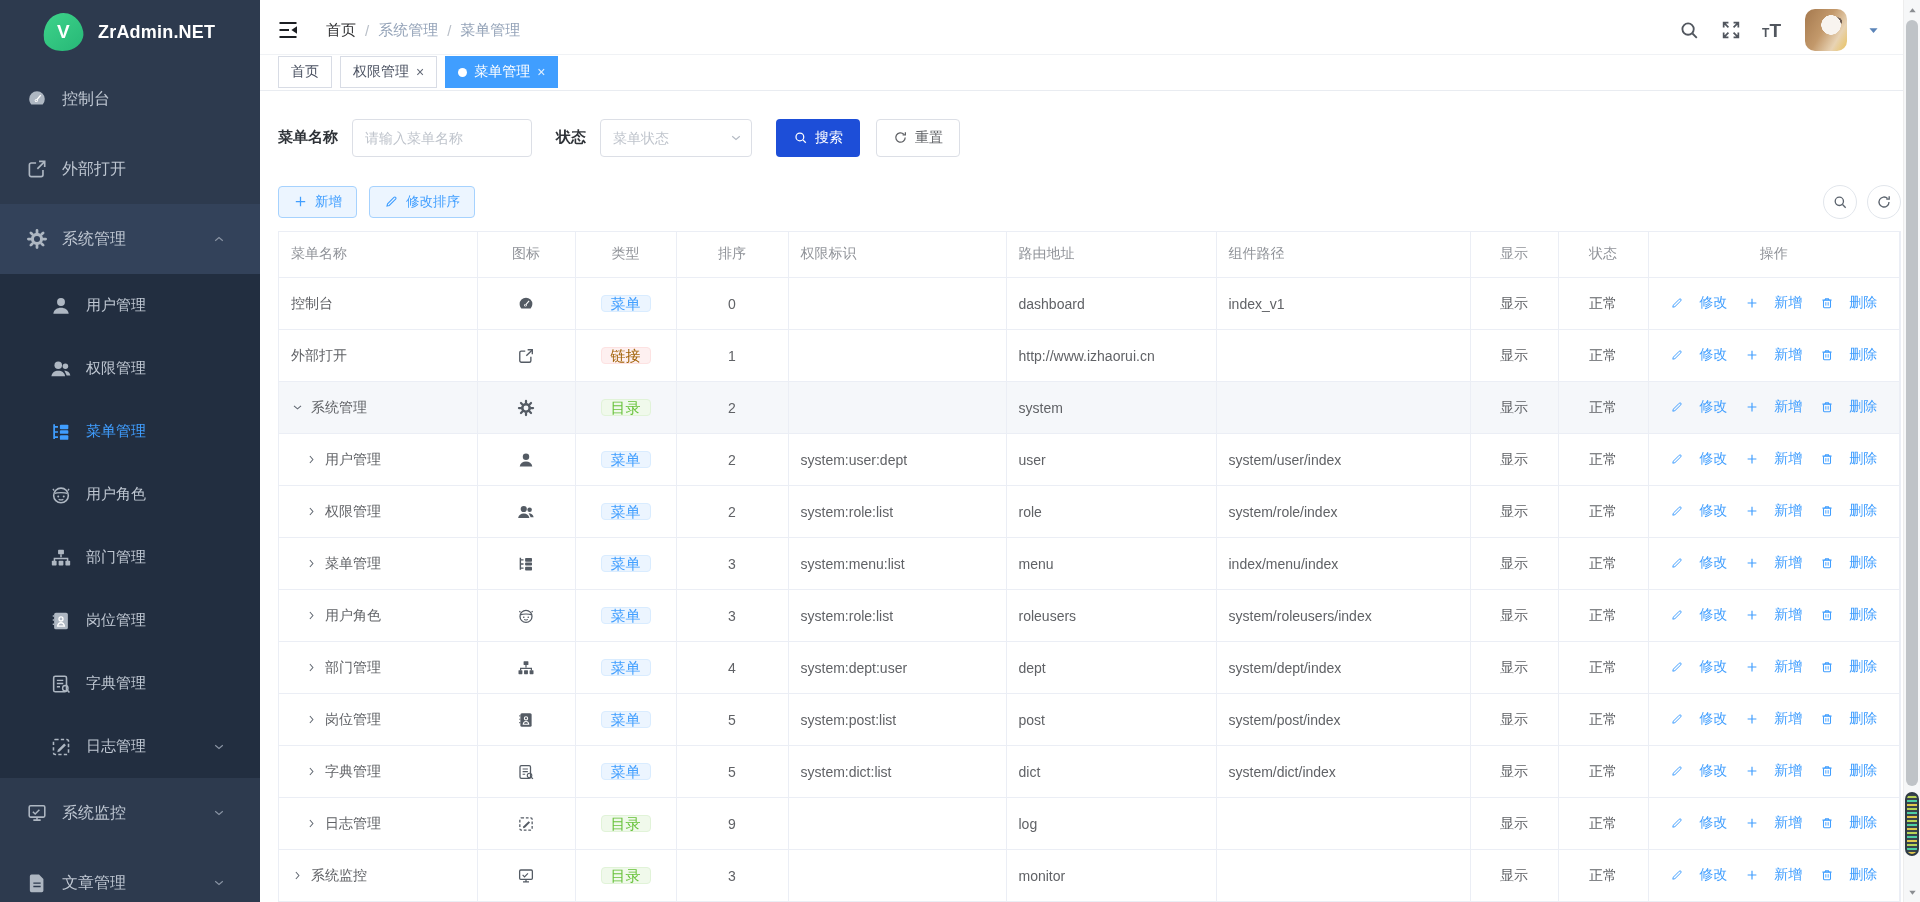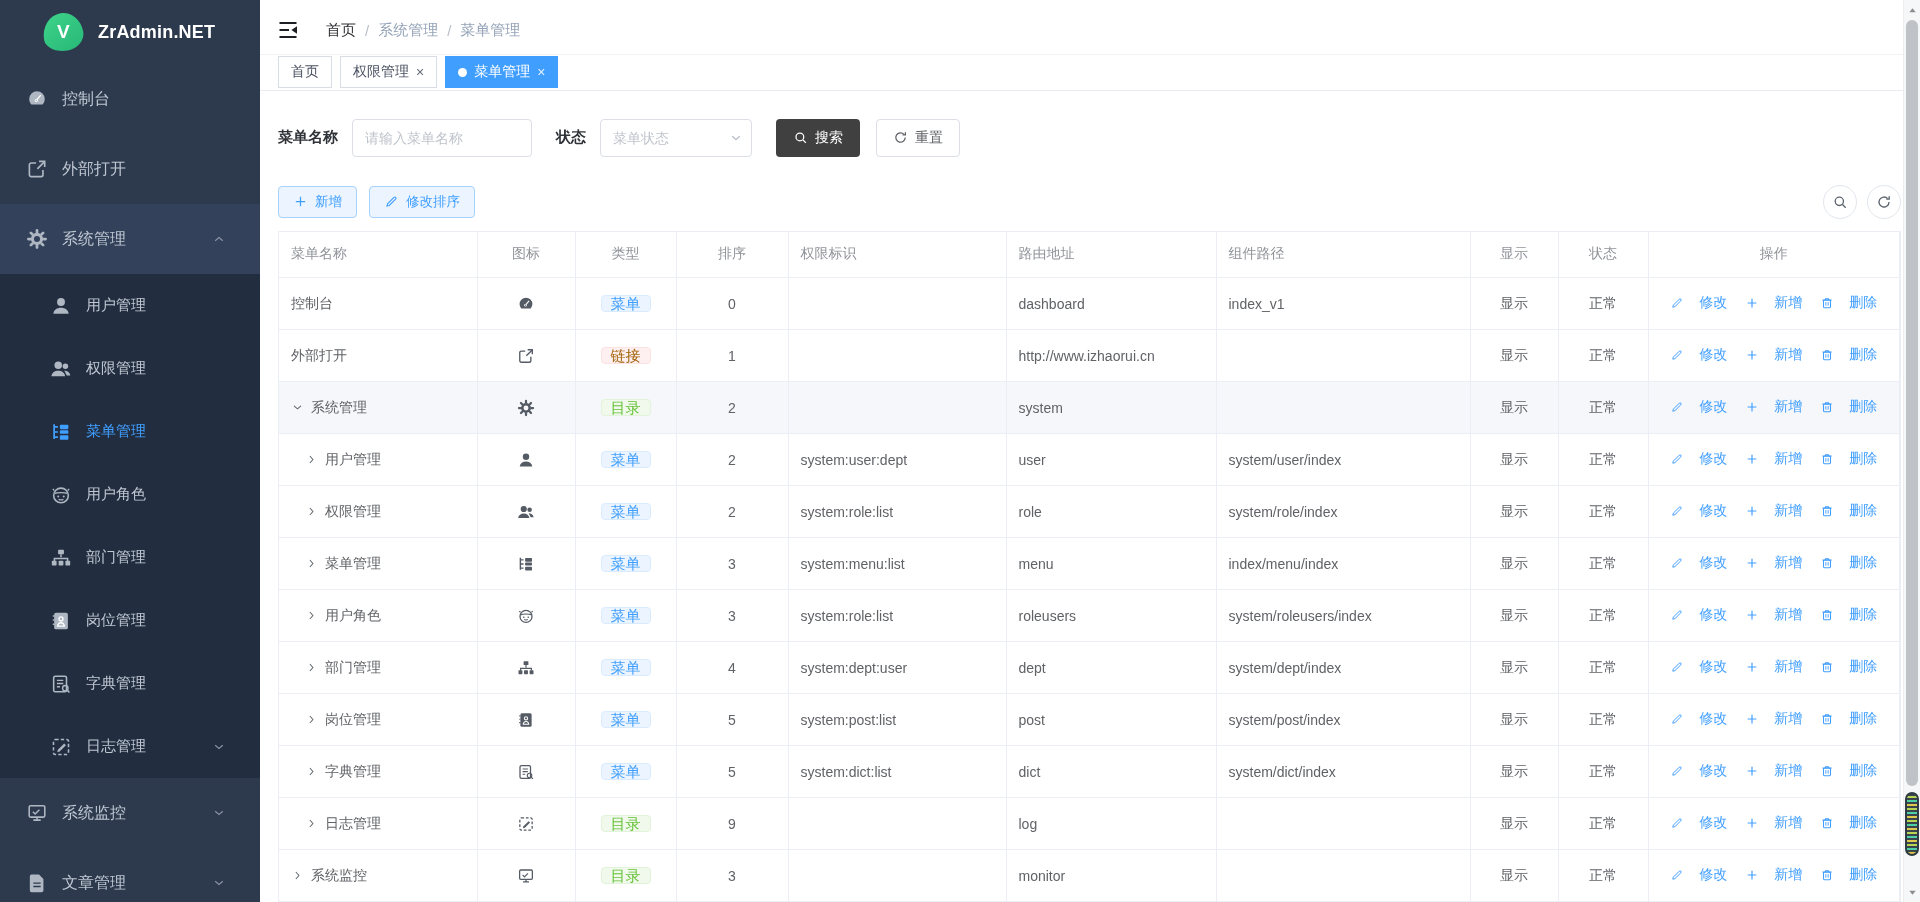--- a/index.html
+++ b/index.html
@@ -54,21 +54,21 @@
 
   .filters { margin-top:28px; display:flex; align-items:center; }
   .f-label { font-size:15px; font-weight:bold; color:#2f3338; margin-right:14px; white-space:nowrap; }
   .f-input { position:relative; width:180px; height:38px; margin-right:24px; }
   .f-input input { width:100%; height:100%; border:1px solid #dcdfe6; border-radius:4px; padding:0 12px; font-size:14px; color:#606266; outline:none; font-family:inherit; }
   .f-input input::placeholder { color:#bfc4cc; }
   .f-select { width:152px; }
   .f-select .chevd { position:absolute; right:9px; top:12px; width:14px; height:14px; color:#b4bac3; }
   .btn { height:38px; display:inline-flex; align-items:center; gap:7px; border-radius:4px; font-size:14px; padding:0 16px; cursor:pointer; border:1px solid transparent; white-space:nowrap; }
   .btn .bic { width:15px; height:15px; }
-  .btn-primary { background:#404040; color:#fff; }
+  .btn-primary { background:#1d4ed8; color:#fff; }
   .btn-plain-white { background:#fff; border-color:#dcdfe6; color:#606266; margin-left:16px; }
   .toolbar { margin-top:28px; display:flex; align-items:center; }
   .btn-soft { background:#ecf5ff; border-color:#a6d2fe; color:#409eff; height:32px; font-size:13.5px; padding:0 14px; margin-right:12px; }
   .toolbar-right { margin-left:auto; display:flex; gap:10px; }
   .circle-btn { width:34px; height:34px; border-radius:50%; border:1px solid #e2e6ec; background:#fff; color:#5c646e; display:flex; align-items:center; justify-content:center; cursor:pointer; }
   .circle-btn .ic { width:16px; height:16px; }
 
   
   .tbl-wrap { margin-top:12px; border:1px solid #ebeef5; border-bottom:none; }
   table { border-collapse:collapse; table-layout:fixed; width:100%; }
@@ -282,20 +282,42 @@
             <path d="M3.5 5h17M3.5 12h9.5M3.5 19h17" fill="none" stroke="currentColor" stroke-width="2.2"></path>
             <path d="M21 8.2L15.4 12l5.6 3.8z"></path>
           </svg>
         </span>
       <div class="crumbs">
         <span class="crumb-home">首页</span>
         <span class="crumb-sep">/</span>
         <span class="crumb">系统管理</span>
         <span class="crumb-sep">/</span>
         <span class="crumb">菜单管理</span>
+      </div>
+      <div class="top-actions">
+        <span class="top-ic ic" id="ic-search">
+            <svg viewBox="0 0 24 24" fill="currentColor">
+              <circle cx="11" cy="11" r="6.2" fill="none" stroke="currentColor" stroke-width="2"></circle>
+              <path d="M15.8 15.8L20.5 20.5" fill="none" stroke="currentColor" stroke-width="2"></path>
+            </svg>
+          </span>
+        <span class="top-ic ic" id="ic-full">
+            <svg viewBox="0 0 24 24" fill="currentColor">
+              <g fill="none" stroke="currentColor" stroke-width="1.9">
+                <path d="M9.2 4H4v5.2M14.8 4H20v5.2M9.2 20H4v-5.2M14.8 20H20v-5.2M4.6 4.6l4.6 4.6M19.4 4.6l-4.6 4.6M4.6 19.4l4.6-4.6M19.4 19.4l-4.6-4.6"></path>
+              </g>
+            </svg>
+          </span>
+        <span class="fontsize-ic"><span class="t1">T</span><span class="t2">T</span></span>
+        <span class="avatar"></span>
+        <span class="caret ic" id="ic-caret">
+            <svg viewBox="0 0 24 24" fill="currentColor">
+              <path d="M4.5 8h15L12 16.5z"></path>
+            </svg>
+          </span>
       </div>
     </div>
 
     <div class="tabbar" id="tabbar">
         <div class="tab">
           <span>首页</span>
         </div>
         <div class="tab">
           <span>权限管理</span>
           <span class="x">×</span>

